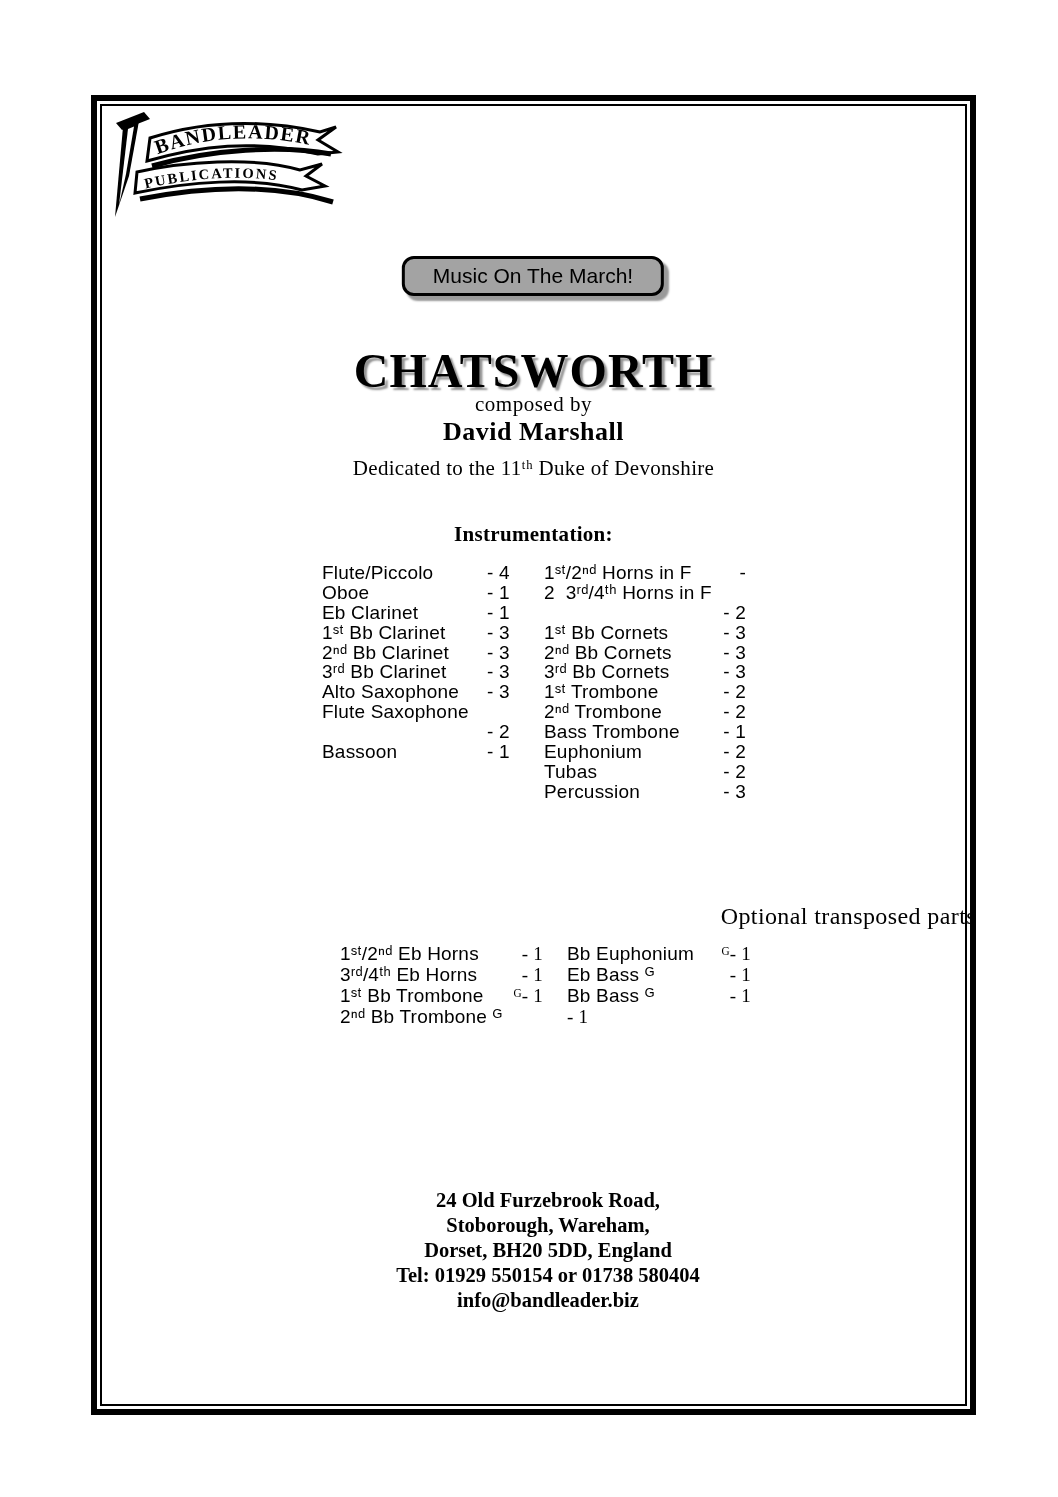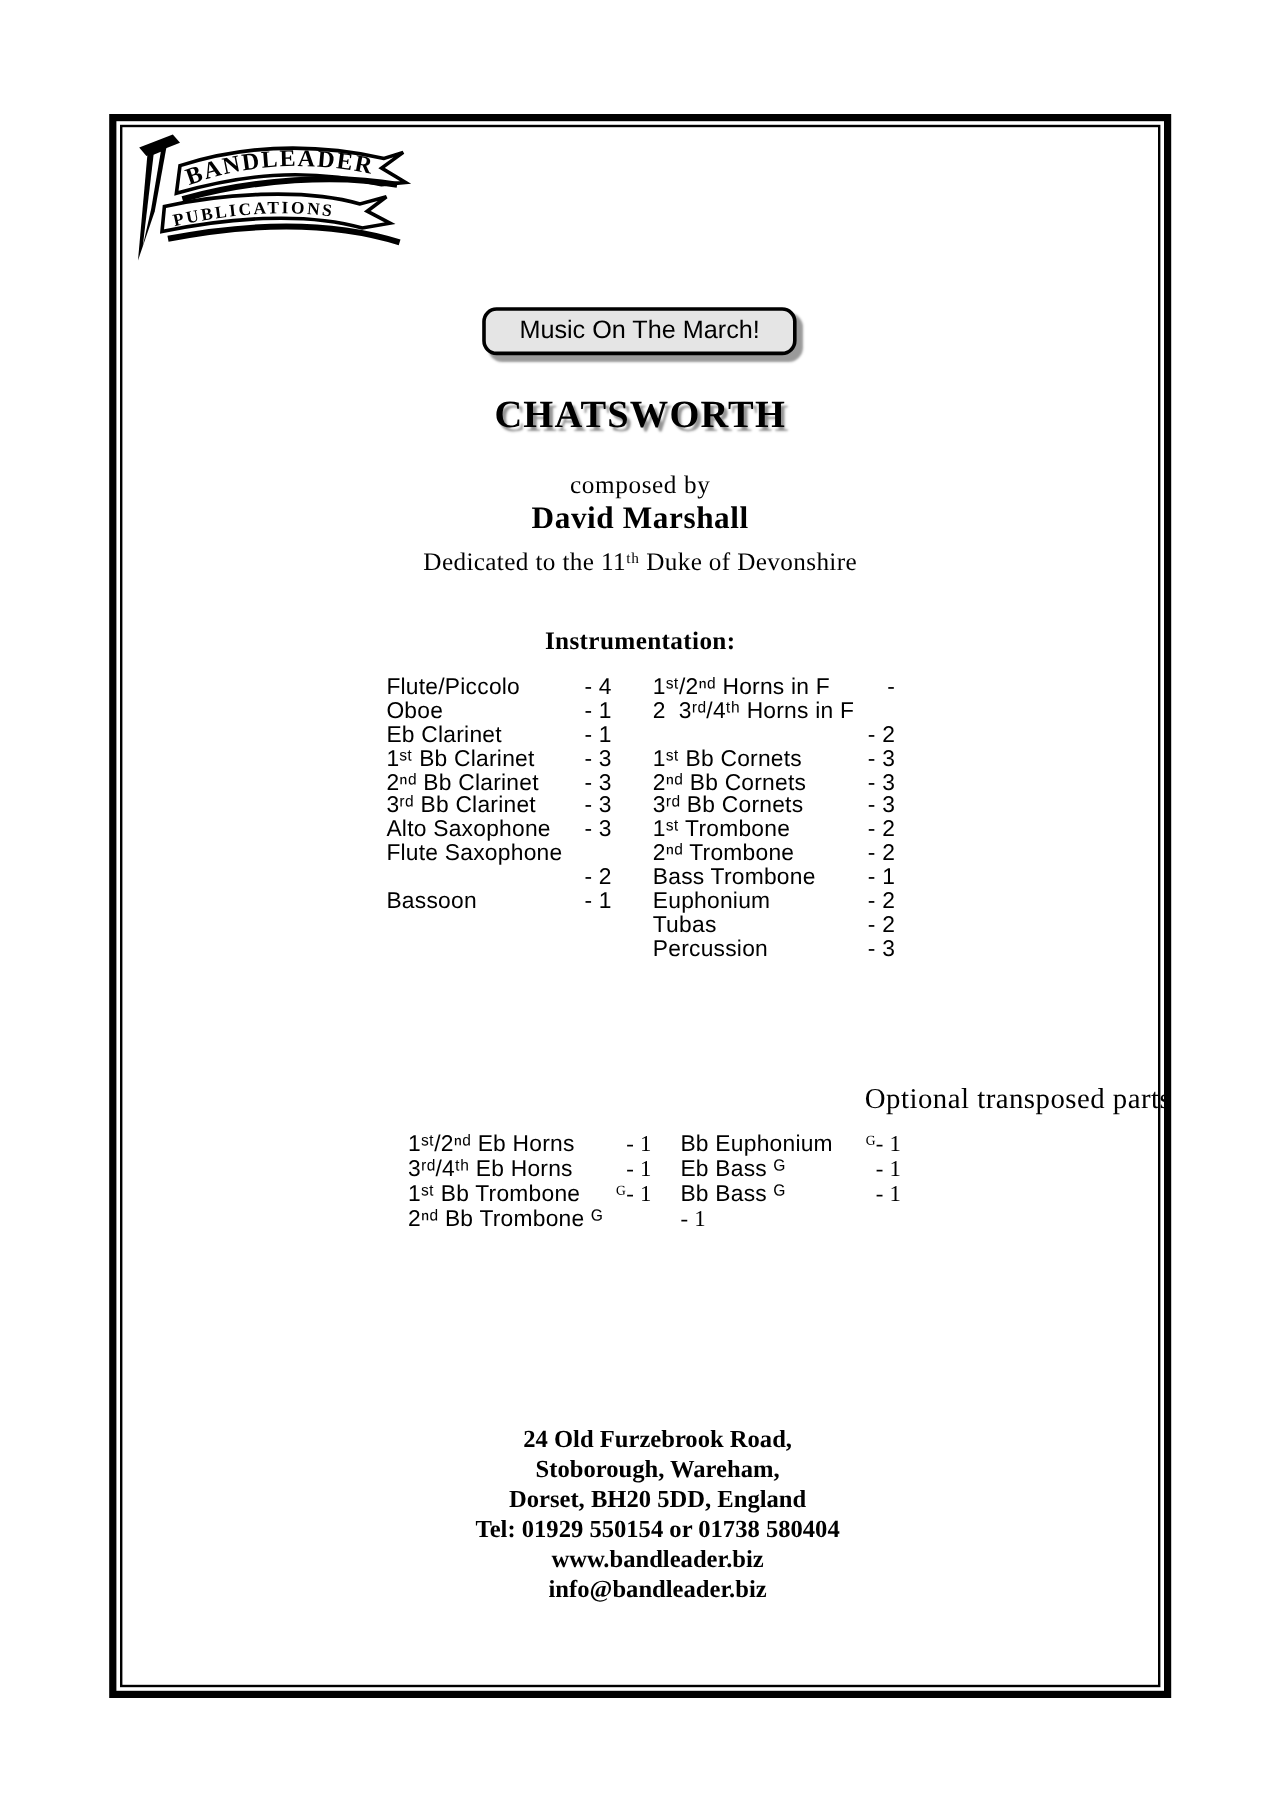--- a/index.html
+++ b/index.html
@@ -7,26 +7,26 @@
         font-family:"Liberation Serif","DejaVu Serif",serif;overflow:hidden;}
   .frame-outer{position:absolute;left:91px;top:95px;width:885px;height:1320px;
         border:6px solid #000;box-sizing:border-box;}
   .frame-inner{position:absolute;left:100px;top:104px;width:867px;height:1302px;
         border:2px solid #000;box-sizing:border-box;}
 
   .logo{position:absolute;left:102px;top:108px;width:245px;height:118px;}
   .logo text{font-family:"Liberation Serif","DejaVu Serif",serif;font-weight:bold;fill:#000;}
 
   .badge{position:absolute;top:256px;left:533px;transform:translateX(-50%);
-        background:#e5e5e5;border:3px solid #000;border-radius:12px;
+        background:#a3a3a3;border:3px solid #000;border-radius:12px;
         box-shadow:5px 5px 2px #9a9a9a;padding:5px 28px;
         font-family:"Liberation Sans","DejaVu Sans",sans-serif;font-size:21px;white-space:nowrap;}
 
   .center{position:absolute;left:91px;width:885px;text-align:center;}
-  .title{top:327px;font-size:32px;font-weight:bold;letter-spacing:1px;
+  .title{top:343px;font-size:48px;font-weight:bold;letter-spacing:1px;
         text-shadow:3px 3px 2px #949494;}
   .composedby{top:392px;font-size:21px;letter-spacing:.5px;}
   .composer{top:417px;font-size:26px;font-weight:bold;letter-spacing:.5px;}
   .dedication{top:456px;font-size:21px;letter-spacing:.3px;}
   .instr-heading{top:522px;font-size:21px;font-weight:bold;letter-spacing:.3px;}
   .opt-heading{top:903px;font-size:24px;letter-spacing:.4px;text-align:right;}
 
   .instr-table{position:absolute;left:322px;top:563px;width:424px;
         font-family:"Liberation Sans","DejaVu Sans",sans-serif;font-size:19px;letter-spacing:.2px;}
   .irow{display:flex;height:19.9px;line-height:19.9px;white-space:pre;justify-content:flex-end;}
@@ -138,16 +138,15 @@
     <div class="orow">
       <span class="on1">2ⁿᵈ Bb Trombone ᴳ</span><span class="oc1"></span><span class="on2">- 1</span><span class="oc2"></span>
     </div>
   </div>
 
   <div class="footer">
     <div class="fline">24 Old Furzebrook Road,</div>
     <div class="fline">Stoborough, Wareham,</div>
     <div class="fline">Dorset, BH20 5DD, England</div>
     <div class="fline">Tel: 01929 550154 or 01738 580404</div>
-    <div class="fline">www.bandleader.biz</div>
     <div class="fline">info@bandleader.biz</div>
   </div>
 </div>
 
 </body></html>

